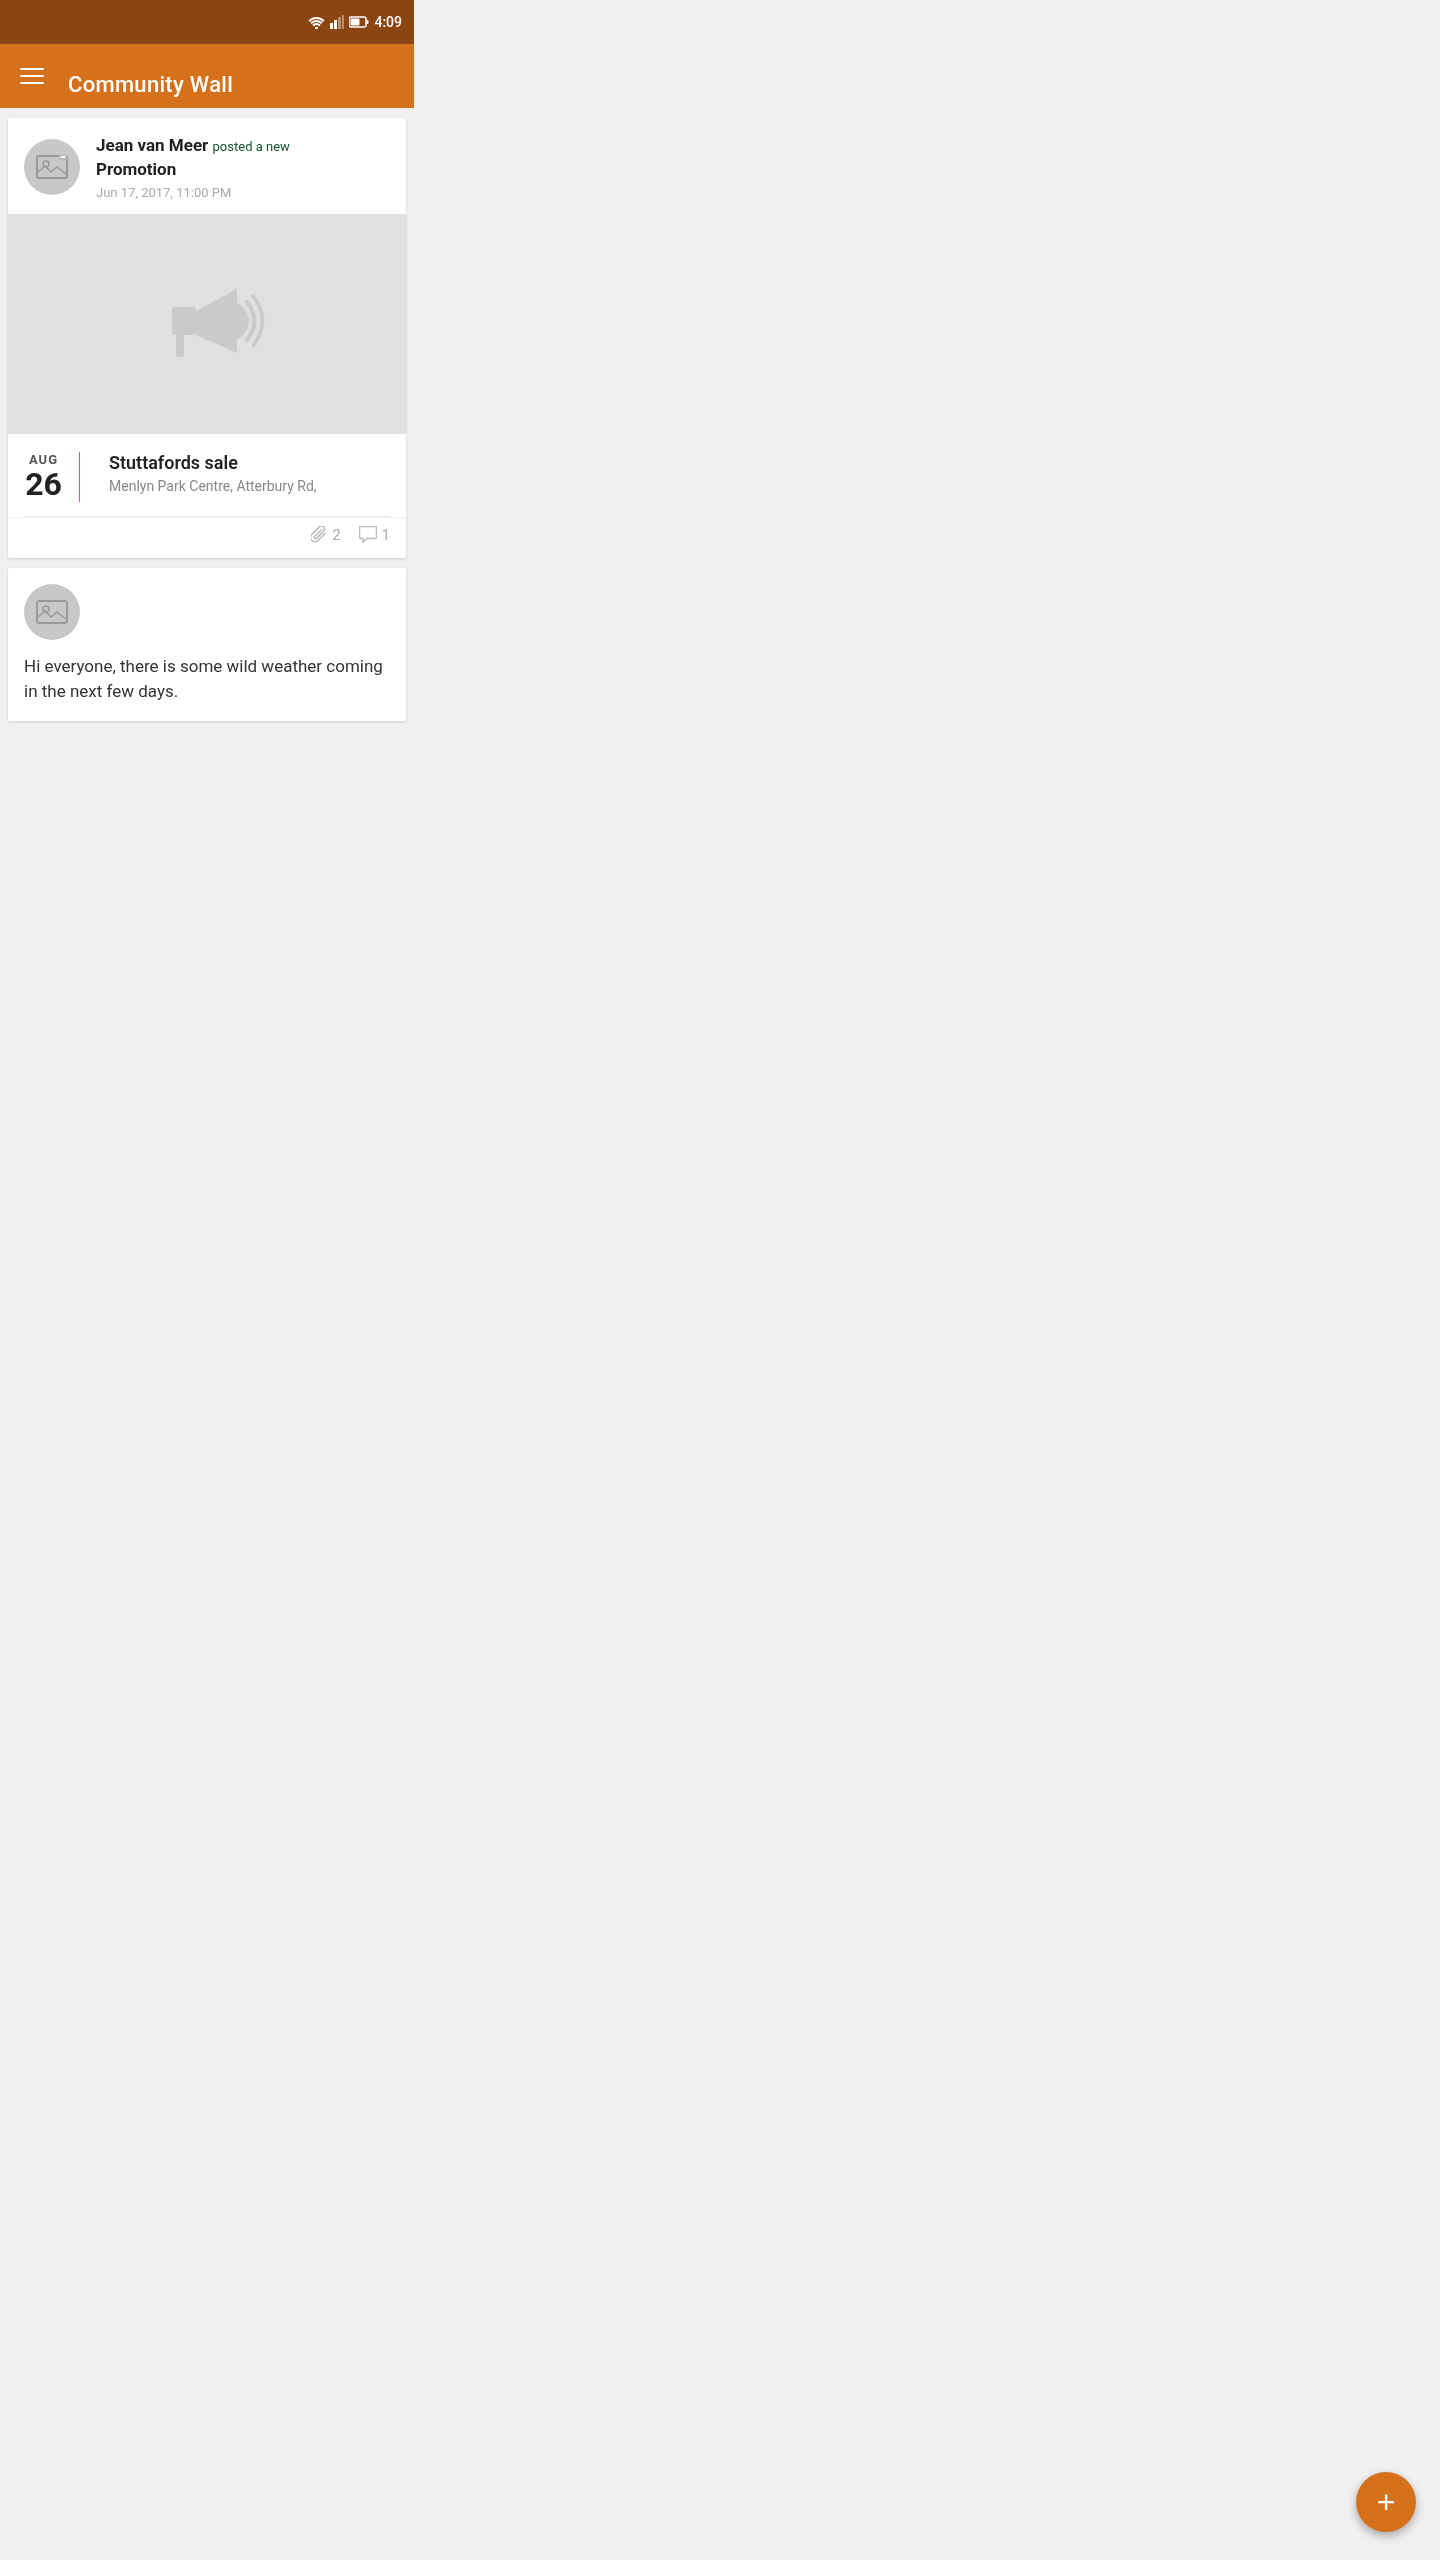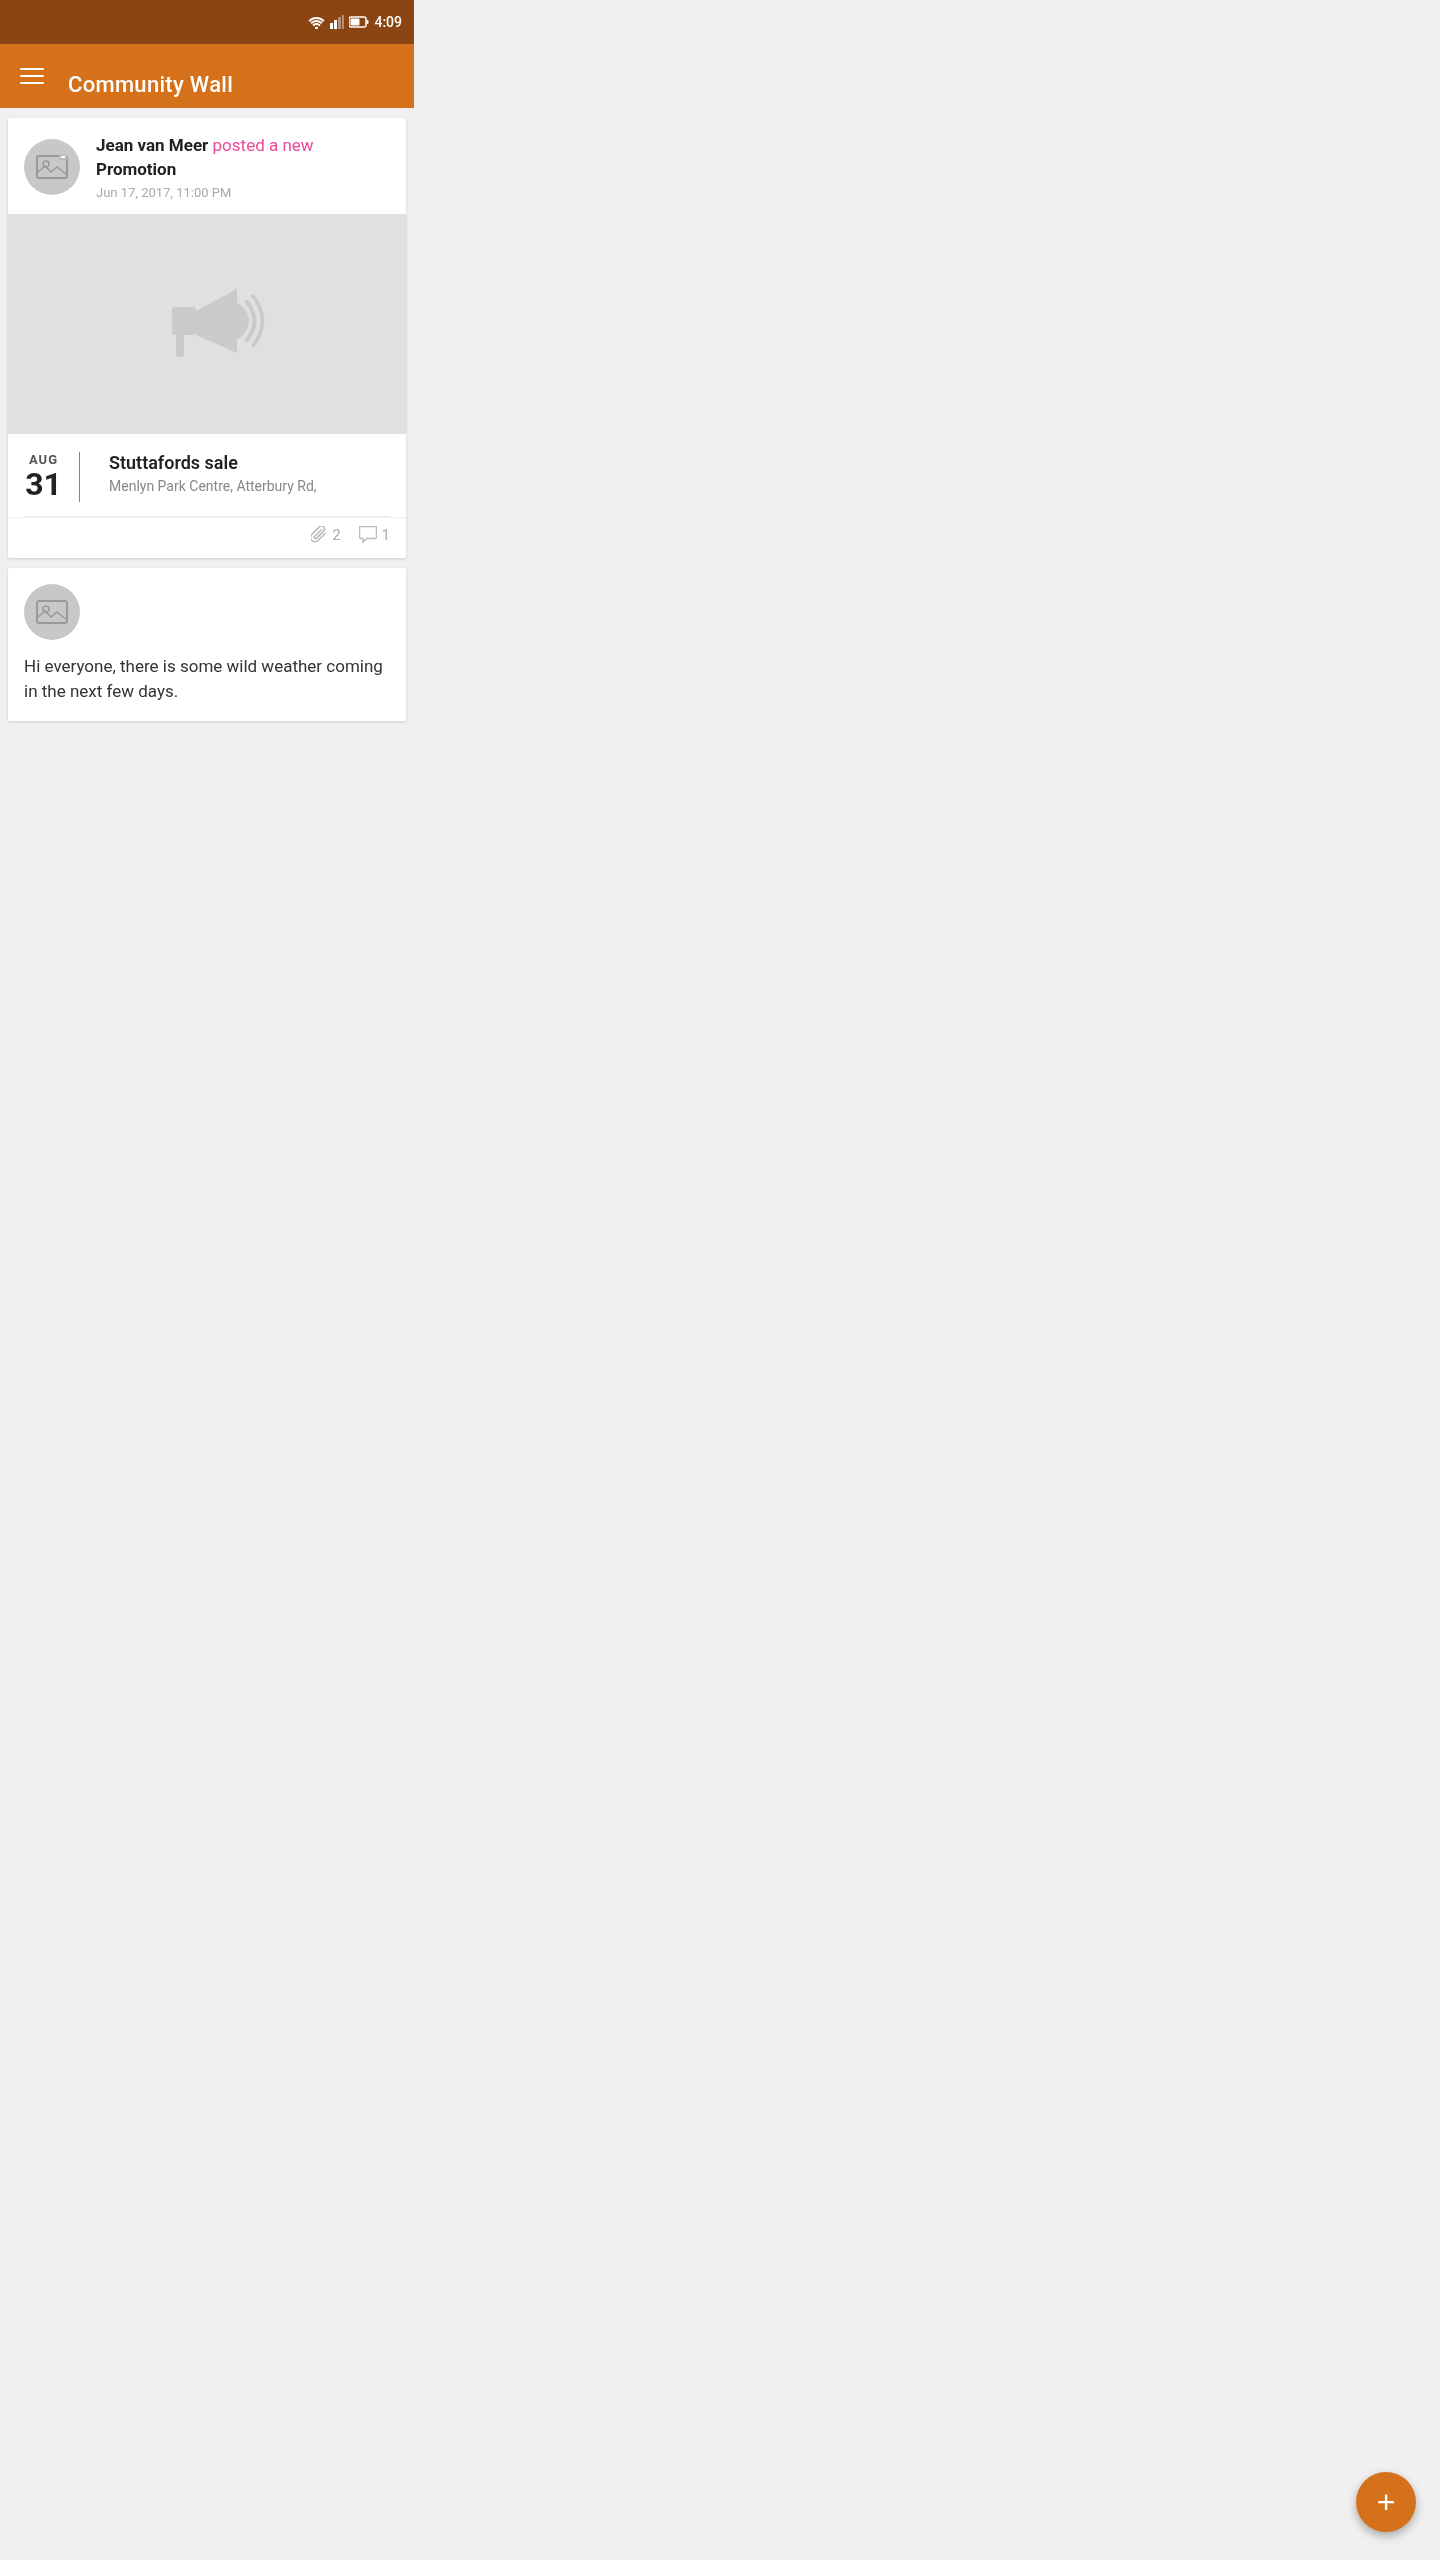--- a/index.html
+++ b/index.html
@@ -125,22 +125,22 @@
       line-height: 1.4;
     }
 
     .post-author strong {
       font-weight: 700;
       color: #222;
     }
 
     .post-action {
       font-weight: 400;
-      color: #ec4899;
-      font-size: 17px;
+      color: #14532d;
+      font-size: 13px;
       margin-top: 28px;
     }
 
     .post-type {
       display: block;
       font-size: 17px;
       font-weight: 700;
       color: #222;
     }
 
@@ -345,21 +345,21 @@
 
         <path d="M100 40 Q110 52 100 64" stroke="#b0b0b0" stroke-width="4" fill="none" stroke-linecap="round"></path>
         <path d="M105 33 Q120 52 105 71" stroke="#b0b0b0" stroke-width="4" fill="none" stroke-linecap="round"></path>
         <path d="M111 27 Q130 52 111 77" stroke="#b0b0b0" stroke-width="3.5" fill="none" stroke-linecap="round"></path>
       </svg>
     </div>
 
     <div class="event-details">
       <div class="event-date">
         <span class="event-month">AUG</span>
-        <span class="event-day">31</span>
+        <span class="event-day">26</span>
       </div>
       <div class="event-info">
         <div class="event-title">Stuttafords sale</div>
         <div class="event-location">Menlyn Park Centre, Atterbury Rd,</div>
       </div>
     </div>
 
     <div class="divider"></div>
 
     <div class="post-footer">

